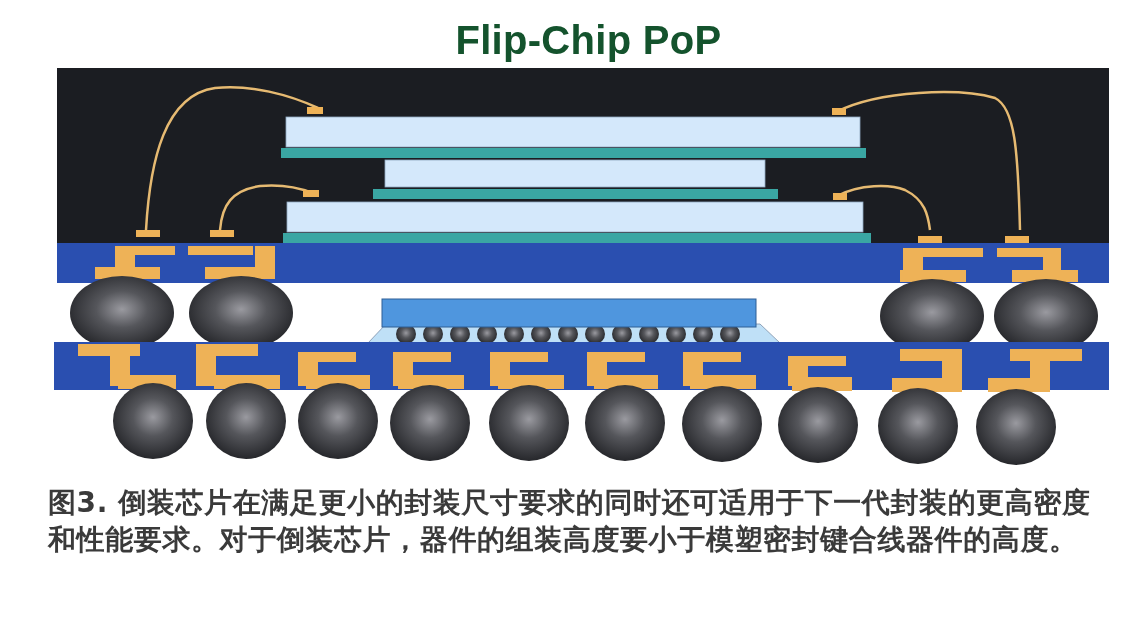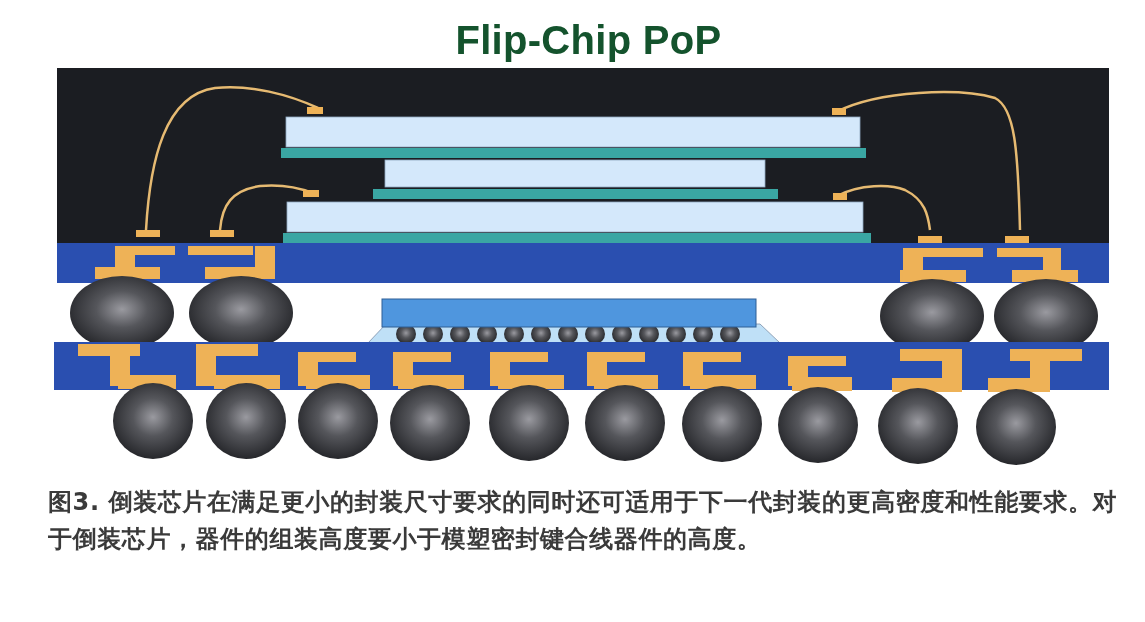--- a/index.html
+++ b/index.html
@@ -4,21 +4,21 @@
 <style>
   html, body { margin: 0; padding: 0; background: #ffffff; }
   body { width: 1145px; height: 622px; position: relative; overflow: hidden;
          font-family: "DejaVu Sans", "Liberation Sans", sans-serif; }
   .title { position: absolute; left: 16px; top: 18px; width: 1145px; text-align: center;
            font-family: "Liberation Sans", "DejaVu Sans", sans-serif;
            font-weight: bold; font-size: 40px; color: #14532d; letter-spacing: 0.3px; }
   .diagram { position: absolute; left: 0; top: 0; width: 1145px; height: 480px; }
   .caption { position: absolute; left: 48px; top: 484px; width: 1070px;
              font-family: "DejaVu Sans", sans-serif; font-weight: bold;
-             font-size: 24px; line-height: 37px; color: #3a3a3a; letter-spacing: 0.6px; }
+             font-size: 28px; line-height: 37px; color: #3a3a3a; letter-spacing: 0.6px; }
 </style>
 </head>
 <body>
 
 <div class="title">Flip-Chip PoP</div>
 
 <svg class="diagram" viewBox="0 0 1145 480" xmlns="http://www.w3.org/2000/svg">
   <defs>
     <radialGradient id="ballGrad" cx="0.5" cy="0.45" r="0.55">
       <stop offset="0" stop-color="#9a9aa0"></stop>

